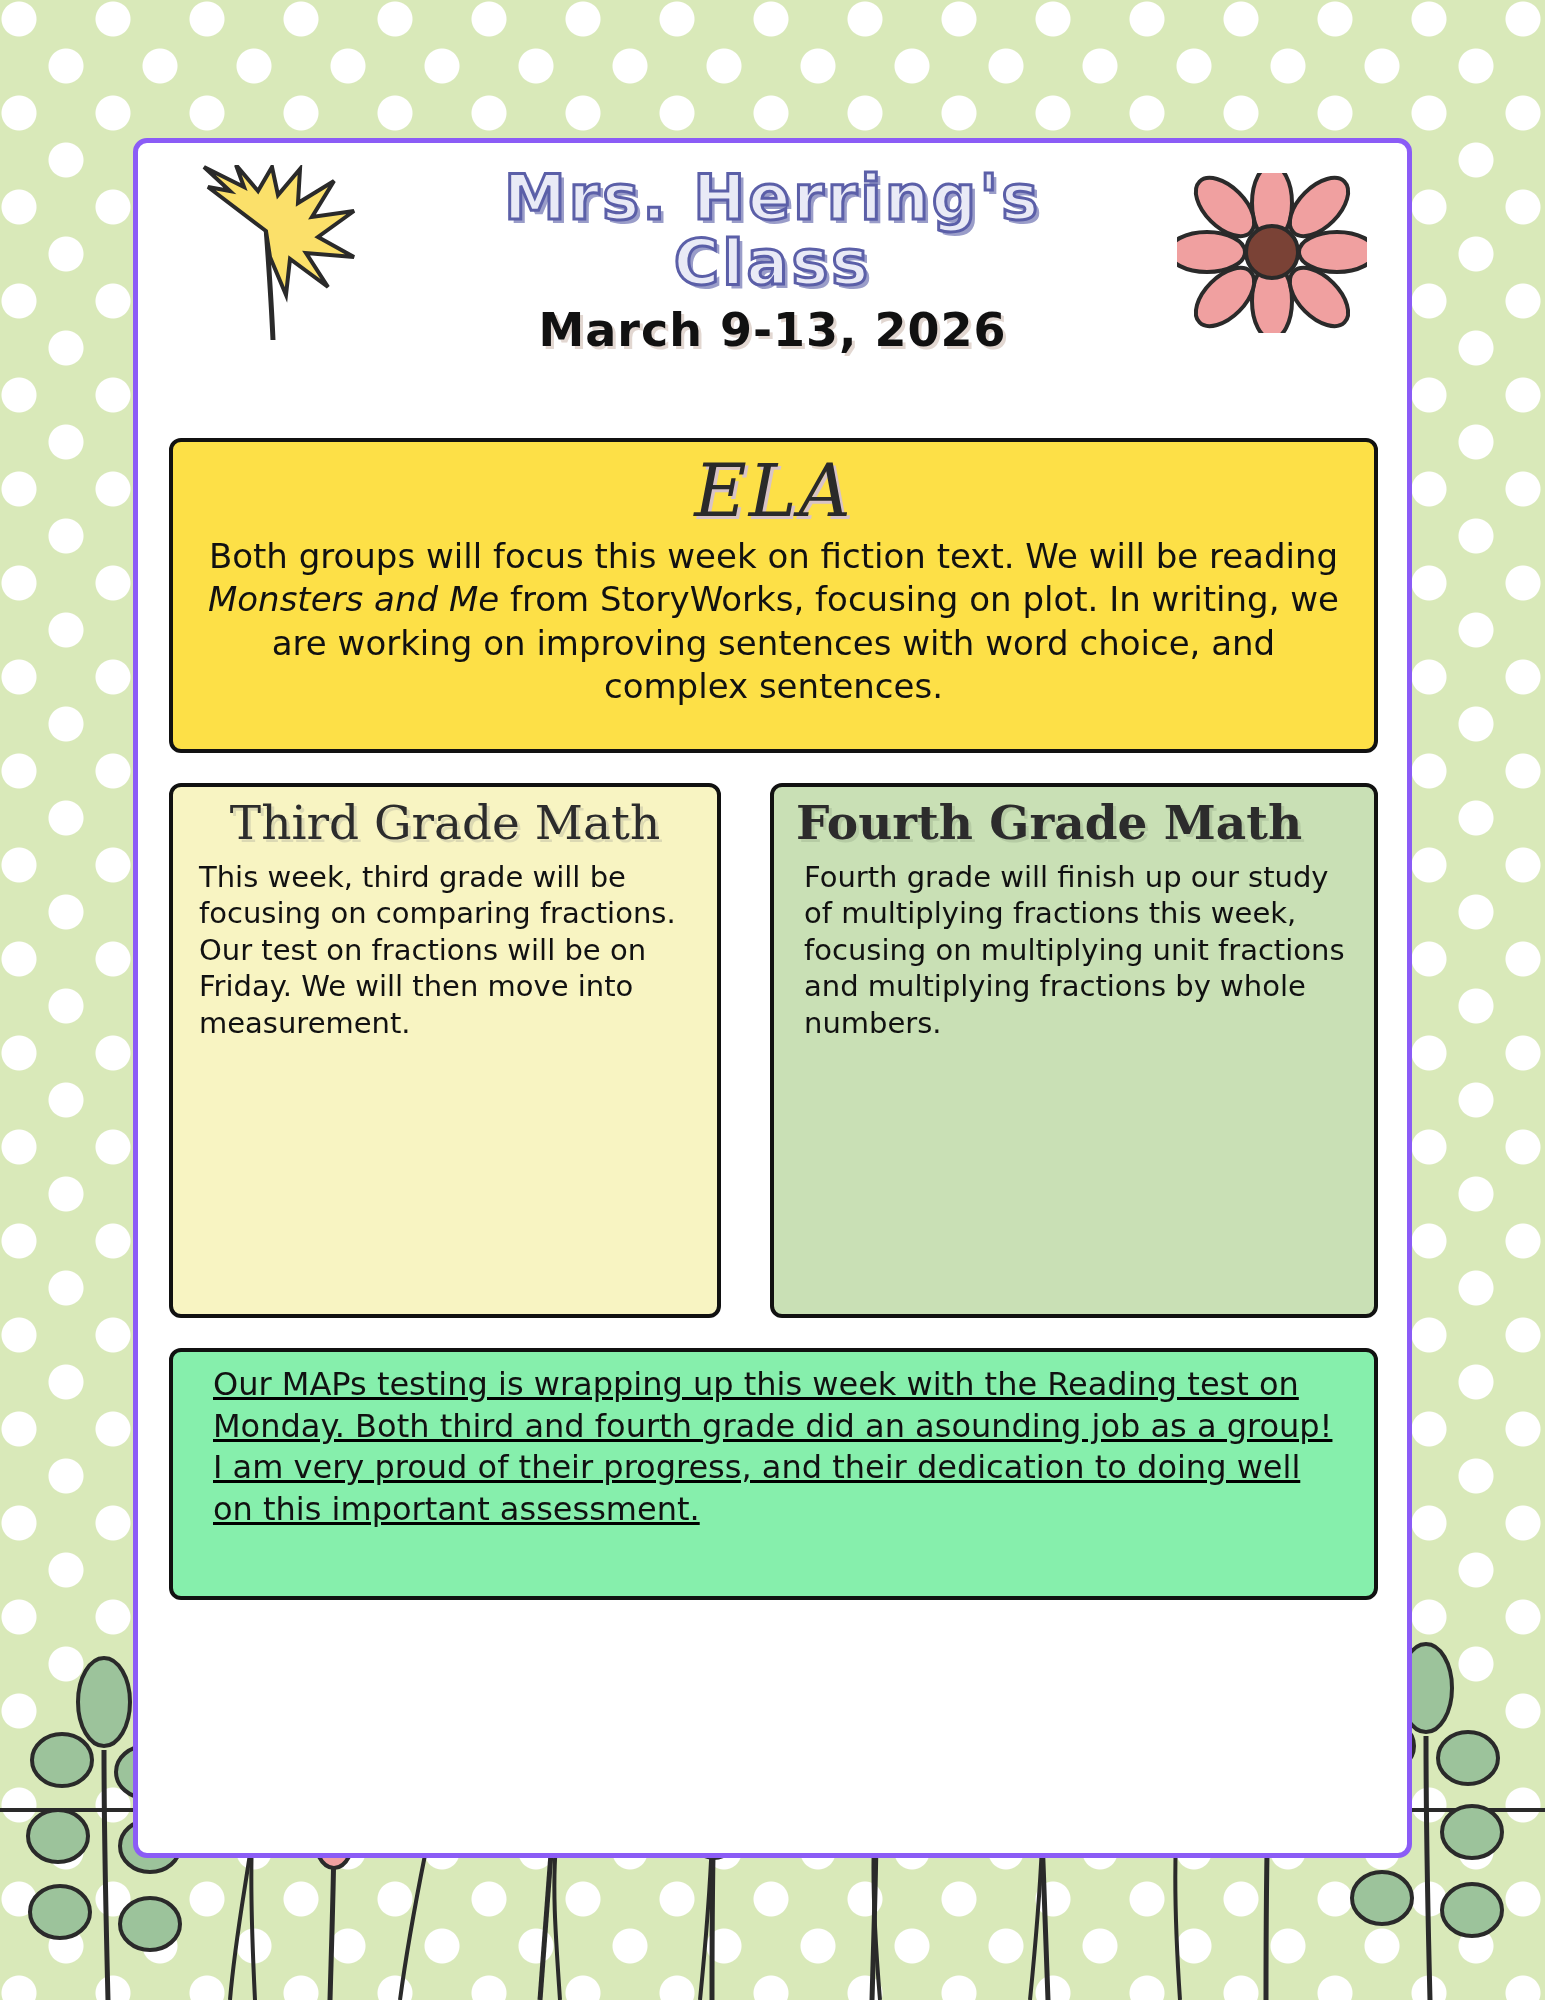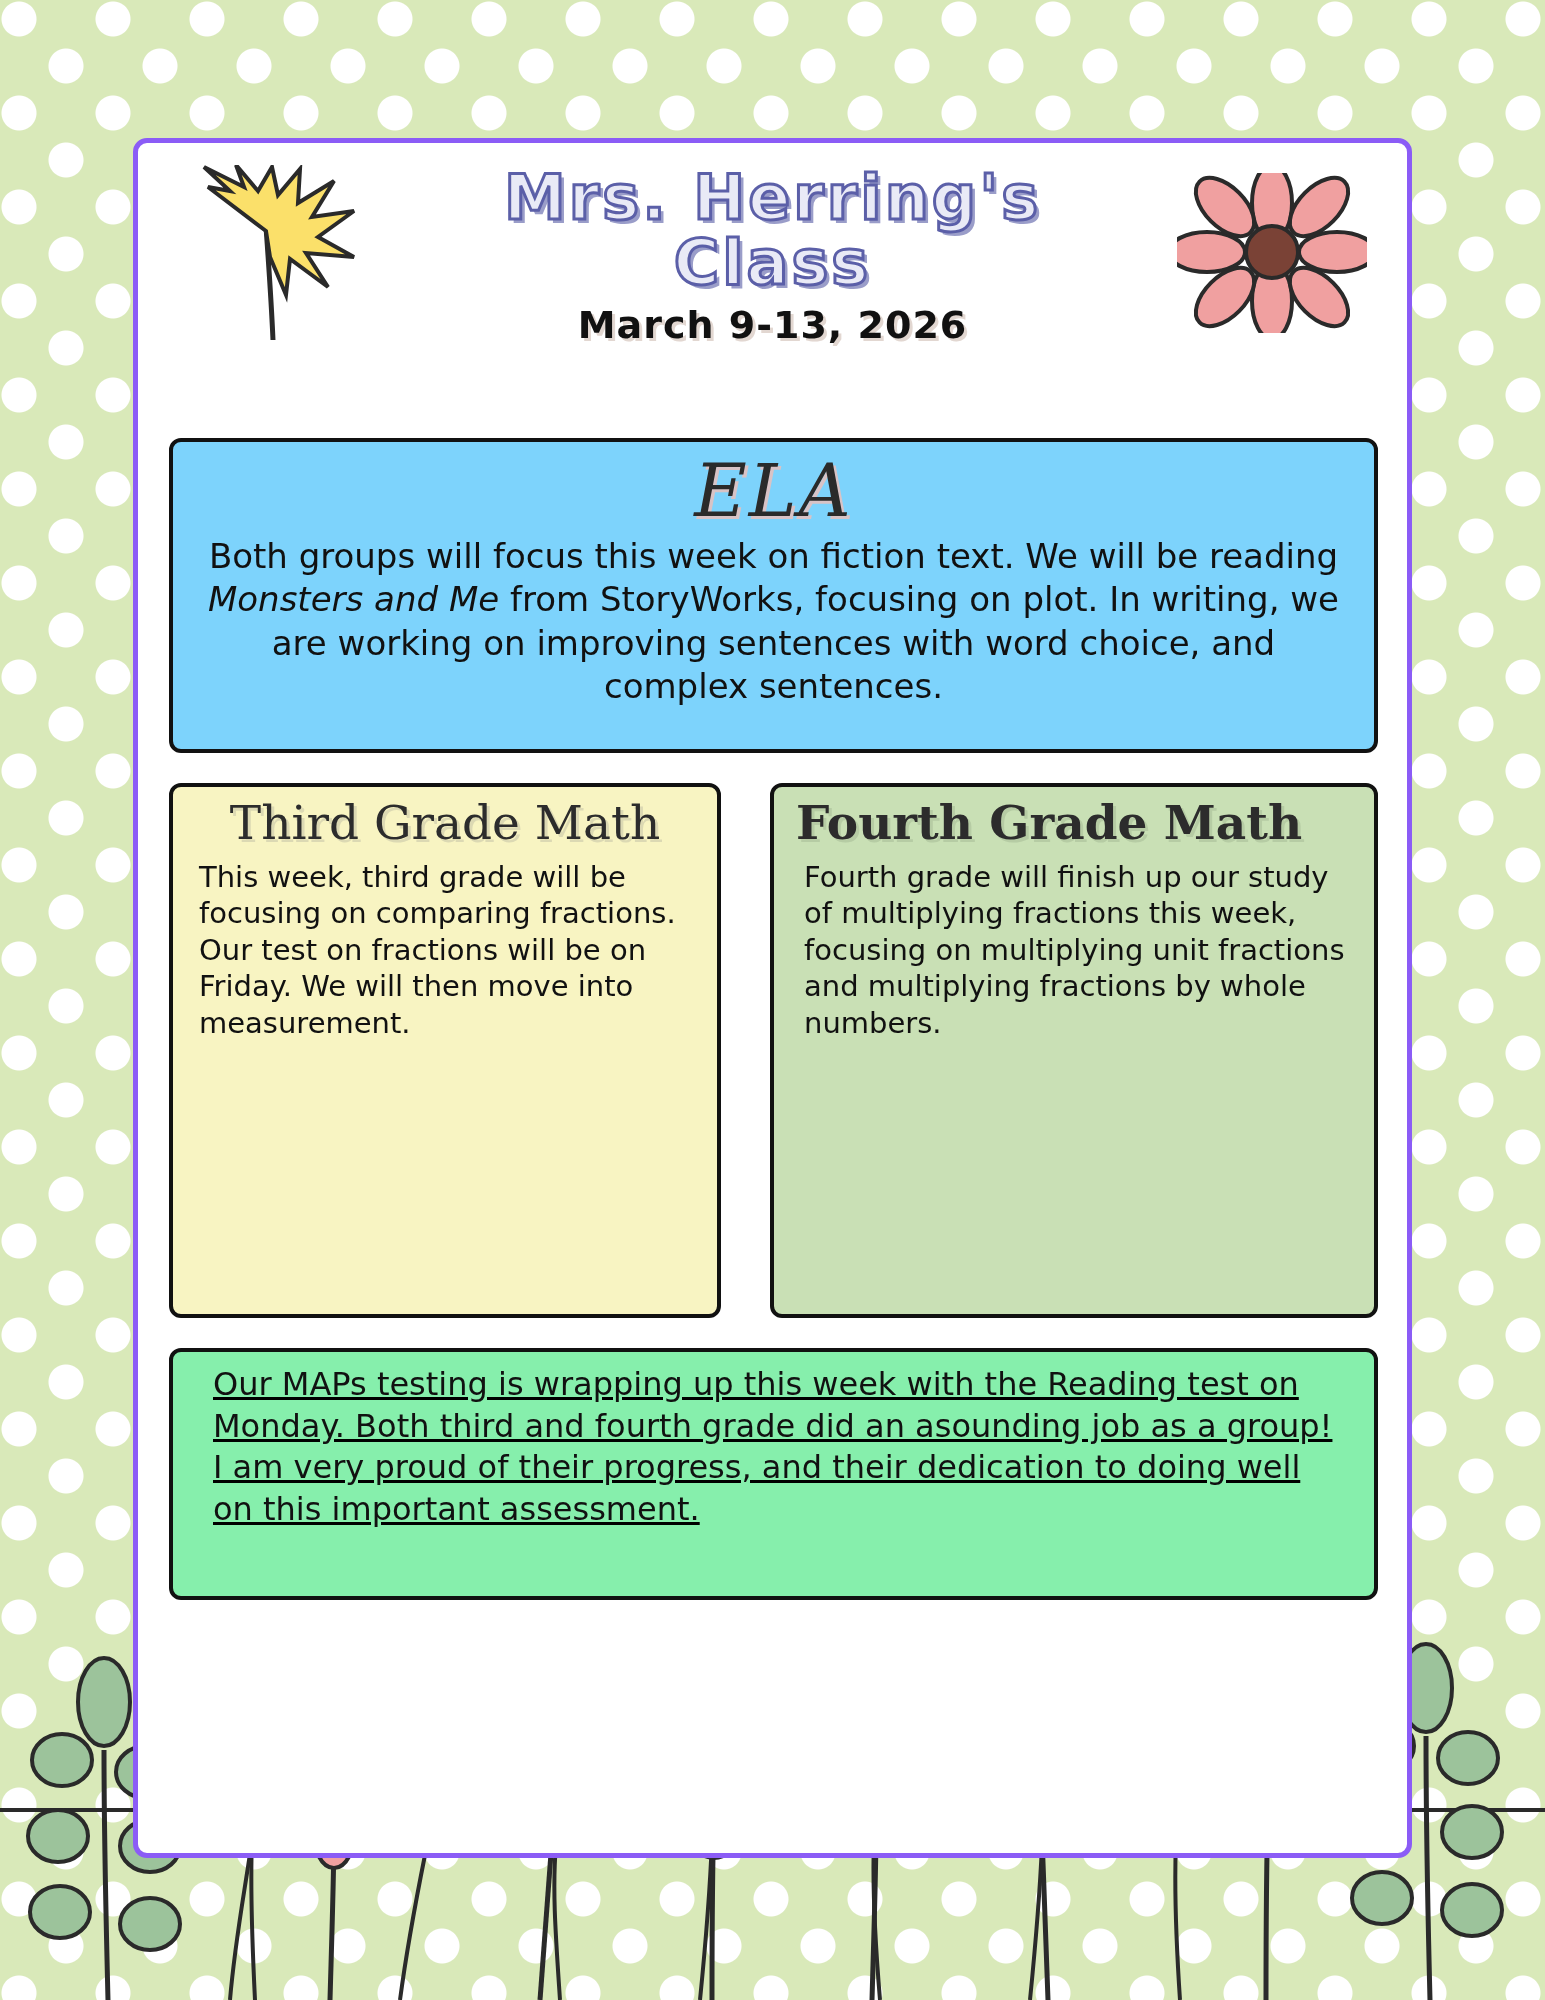--- a/index.html
+++ b/index.html
@@ -57,40 +57,40 @@
     font-weight: bold;
     letter-spacing: 3px;
     color: #e9eaf6;
     -webkit-text-stroke: 3px #5b5fa8;
     text-shadow: 4px 4px 0 #9a9dc9;
     line-height: 1.05;
   }
   #date-line {
     margin-top: 8px;
     font-family: "DejaVu Sans", sans-serif;
-    font-size: 38px;
+    font-size: 46px;
     font-weight: bold;
     color: #111111;
     text-shadow: 3px 3px 0 #e2d7d1;
     letter-spacing: 1px;
   }
 
   
   .section {
     box-sizing: border-box;
     border: 4px solid #111111;
     border-radius: 12px;
   }
   #ela-box {
     position: absolute;
     left: 31px;
     top: 295px;
     width: 1209px;
     height: 315px;
-    background: #7dd3fc;
+    background: #fde047;
     padding: 8px 26px 10px 26px;
   }
   #ela-title {
     text-align: center;
     font-family: "DejaVu Serif", serif;
     font-style: italic;
     font-size: 72px;
     color: #2a2a2a;
     text-shadow: 3px 3px 0 #d8c3c6;
     line-height: 1.15;

